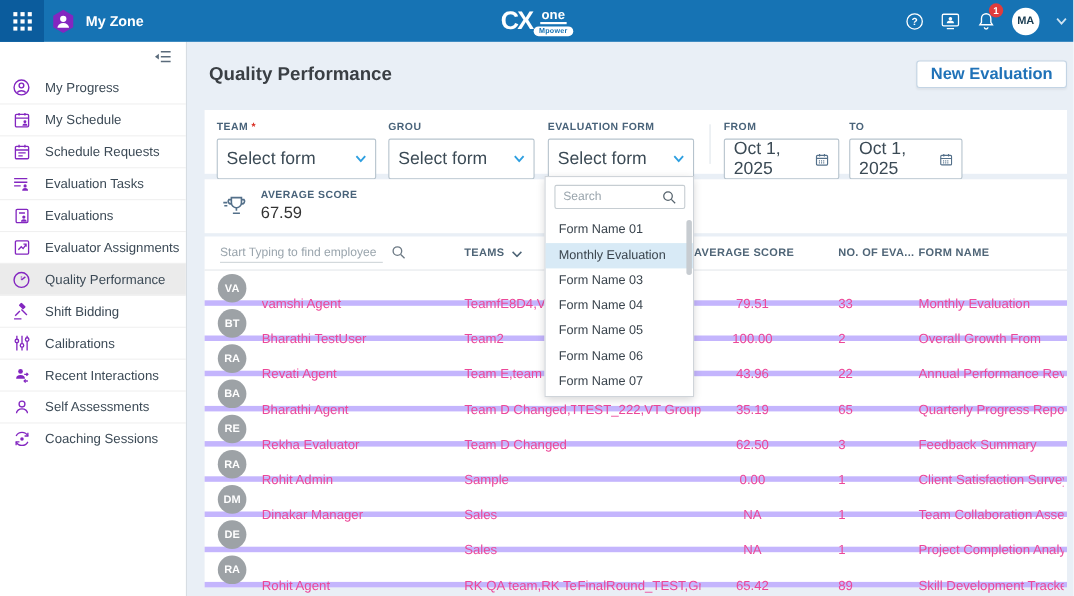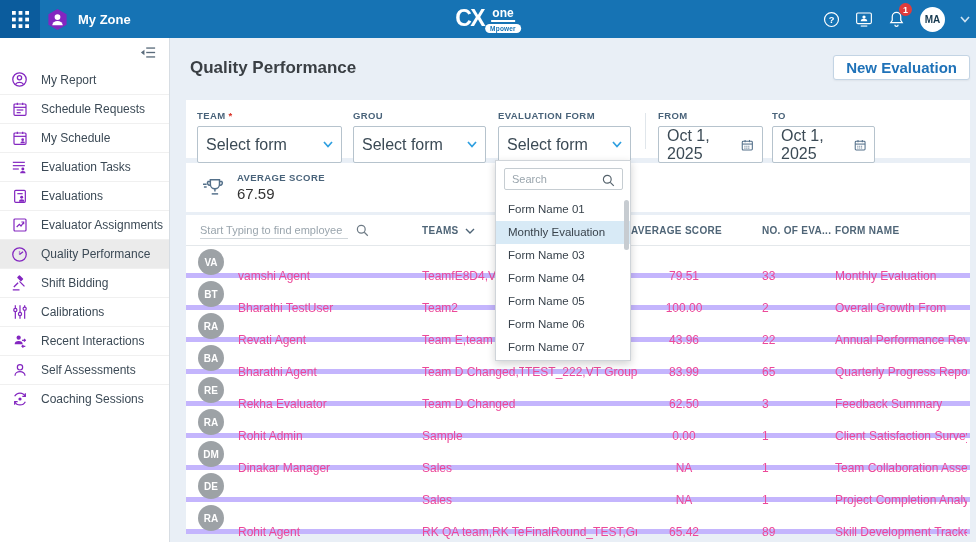--- a/index.html
+++ b/index.html
@@ -159,47 +159,47 @@
     </span>
     <nav class="nav">
       <div class="nav-item">
         <span class="nav-icon">
           <svg width="17" height="17" viewBox="0 0 24 24" fill="none" stroke="#8326c0" stroke-width="1.8">
             <circle cx="12" cy="12" r="9.5"></circle>
               <circle cx="12" cy="9.5" r="3"></circle>
               <path d="M6.5 18.5 a6.5 5 0 0 1 11 0"></path>
           </svg>
         </span>
-        <span class="nav-label">My Report</span>
+        <span class="nav-label">My Progress</span>
+      </div>
+      <div class="nav-item">
+        <span class="nav-icon">
+          <svg width="16" height="16" viewBox="0 0 24 24" fill="none" stroke="#8326c0" stroke-width="1.8">
+            <rect x="3" y="4.5" width="18" height="17" rx="1.5"></rect>
+              <line x1="3" y1="9.5" x2="21" y2="9.5"></line>
+              <line x1="8" y1="2.5" x2="8" y2="6"></line>
+              <line x1="16" y1="2.5" x2="16" y2="6"></line>
+            <circle cx="16" cy="14.5" r="2" fill="#8326c0" stroke="none"></circle>
+              <path d="M12.5 20 a3.5 3 0 0 1 7 0 z" fill="#8326c0" stroke="none"></path>
+          </svg>
+        </span>
+        <span class="nav-label">My Schedule</span>
       </div>
       <div class="nav-item">
         <span class="nav-icon">
           <svg width="16" height="16" viewBox="0 0 24 24" fill="none" stroke="#8326c0" stroke-width="1.8">
             <rect x="3" y="4.5" width="18" height="17" rx="1.5"></rect>
               <line x1="3" y1="9.5" x2="21" y2="9.5"></line>
               <line x1="8" y1="2.5" x2="8" y2="6"></line>
               <line x1="16" y1="2.5" x2="16" y2="6"></line>
             <line x1="7" y1="13.5" x2="17" y2="13.5"></line>
               <line x1="7" y1="17.5" x2="13" y2="17.5"></line>
           </svg>
         </span>
         <span class="nav-label">Schedule Requests</span>
-      </div>
-      <div class="nav-item">
-        <span class="nav-icon">
-          <svg width="16" height="16" viewBox="0 0 24 24" fill="none" stroke="#8326c0" stroke-width="1.8">
-            <rect x="3" y="4.5" width="18" height="17" rx="1.5"></rect>
-              <line x1="3" y1="9.5" x2="21" y2="9.5"></line>
-              <line x1="8" y1="2.5" x2="8" y2="6"></line>
-              <line x1="16" y1="2.5" x2="16" y2="6"></line>
-            <circle cx="16" cy="14.5" r="2" fill="#8326c0" stroke="none"></circle>
-              <path d="M12.5 20 a3.5 3 0 0 1 7 0 z" fill="#8326c0" stroke="none"></path>
-          </svg>
-        </span>
-        <span class="nav-label">My Schedule</span>
       </div>
       <div class="nav-item">
         <span class="nav-icon">
           <svg width="17" height="16" viewBox="0 0 24 24" fill="none" stroke="#8326c0" stroke-width="1.8">
             <line x1="2" y1="5" x2="20" y2="5"></line>
               <line x1="2" y1="10" x2="20" y2="10"></line>
               <line x1="2" y1="15" x2="11" y2="15"></line>
             <circle cx="17" cy="15" r="2.2" fill="#8326c0" stroke="none"></circle>
               <path d="M13 21.5 a4 3.5 0 0 1 8 0 z" fill="#8326c0" stroke="none"></path>
           </svg>
@@ -421,21 +421,21 @@
       <span class="cell c-groups"></span>
       <span class="cell c-score">43.96</span>
       <span class="cell c-count">22</span>
       <span class="cell c-form">Annual Performance Rev...</span>
     </div>
     <div class="trow">
       <span class="row-avatar">BA</span>
       <span class="cell c-name">Bharathi Agent</span>
       <span class="cell c-teams">Team D Changed,Team1</span>
       <span class="cell c-groups">TEST_222,VT Group</span>
-      <span class="cell c-score">83.99</span>
+      <span class="cell c-score">35.19</span>
       <span class="cell c-count">65</span>
       <span class="cell c-form">Quarterly Progress Report</span>
     </div>
     <div class="trow">
       <span class="row-avatar">RE</span>
       <span class="cell c-name">Rekha Evaluator</span>
       <span class="cell c-teams">Team D Changed</span>
       <span class="cell c-groups"></span>
       <span class="cell c-score">62.50</span>
       <span class="cell c-count">3</span>

